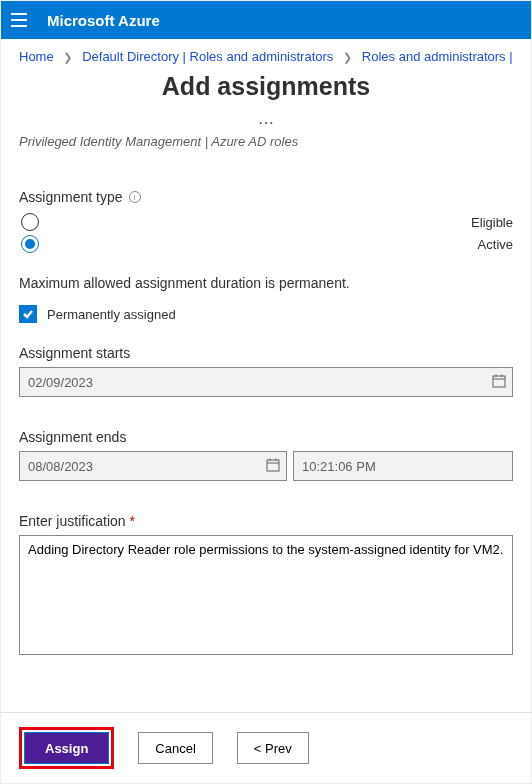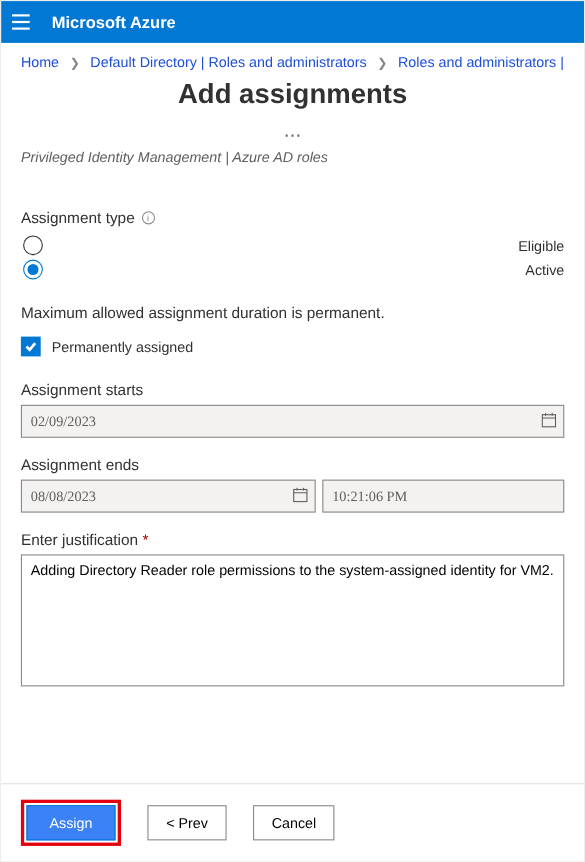--- a/index.html
+++ b/index.html
@@ -24,30 +24,30 @@
   .info-icon { width:12px; height:12px; border:1px solid #888; border-radius:50%; font-size:8px; display:flex; align-items:center; justify-content:center; color:#888; cursor:pointer;}
   .radio-row { display:flex; align-items:center; gap:8px; margin:4px 0 4px 2px; cursor:pointer;justify-content:space-between; }
   .radio { width:18px; height:18px; border:1.5px solid #323130; border-radius:50%; display:flex; align-items:center; justify-content:center;}
   .radio.selected { border-color:#0078d4; }
   .radio.selected .dot { width:10px; height:10px; background:#0078d4; border-radius:50%; }
   .paragraph { margin:22px 0 14px 0; font-size:14px; }
   .check-row { display:flex; align-items:center; gap:10px; margin-bottom:22px;}
   .checkbox { width:18px; height:18px; background:#0078d4; display:flex; align-items:center; justify-content:center; cursor:pointer;}
   .checkbox svg { stroke:#fff; stroke-width:2.5; fill:none; }
   .field-label { font-size:14px; margin:6px 0 6px 0; }
-  .field-pair { display:flex; gap:6px; margin-bottom:16px;font-family:Liberation Serif, serif; }
+  .field-pair { display:flex; gap:6px; margin-bottom:32px; }
   .text-input { height:30px; border:1px solid #8a8886; background:#f3f2f1; color:#605e5c; padding:0 8px; font-size:13px; display:flex; align-items:center; position:relative;}
   .date-input { flex:1; }
   .time-input { width:220px; }
   .cal-icon { position:absolute; right:6px; top:6px; color:#605e5c; }
   .req { color:#a80000; }
   .justification { width:100%; height:120px; border:1px solid #8a8886; resize:none; padding:6px 8px; font-family:Liberation Sans, sans-serif; font-size:13px; }
   .footer { position:absolute; bottom:0; left:0; right:0; border-top:1px solid #e1dfdd; padding:14px 18px; display:flex; gap:24px; align-items:center; background:#fff;}
   .btn { height:32px; padding:0 16px; font-size:13px; border:1px solid #8a8886; background:#fff; cursor:pointer; display:flex; align-items:center; }
-  .btn.primary { background:#3b82f6; color:#fff; border-color:#0078d4; font-weight:400; padding:0 20px;}
+  .btn.primary { background:#4c1d95; color:#fff; border-color:#0078d4; font-weight:700; padding:0 20px;}
   .highlight-box { border:3px solid #e3000f; padding:2px; }
 </style>
 </head>
 <body>
 
 <div class="root">
   <div class="topbar">
     <div class="hamburger">
       <span></span>
         <span></span>
@@ -137,16 +137,16 @@
       <span>Enter justification</span>
       <span class="req"> *</span>
     </div>
     <textarea class="justification" style="">Adding Directory Reader role permissions to the system-assigned identity for VM2.</textarea>
   </div>
 
   <div class="footer">
     <div class="highlight-box">
       <button class="btn primary">Assign</button>
     </div>
+    <button class="btn">Cancel</button>
     <button class="btn">&lt;  Prev</button>
-    <button class="btn">Cancel</button>
   </div>
 </div>
 
 </body></html>

